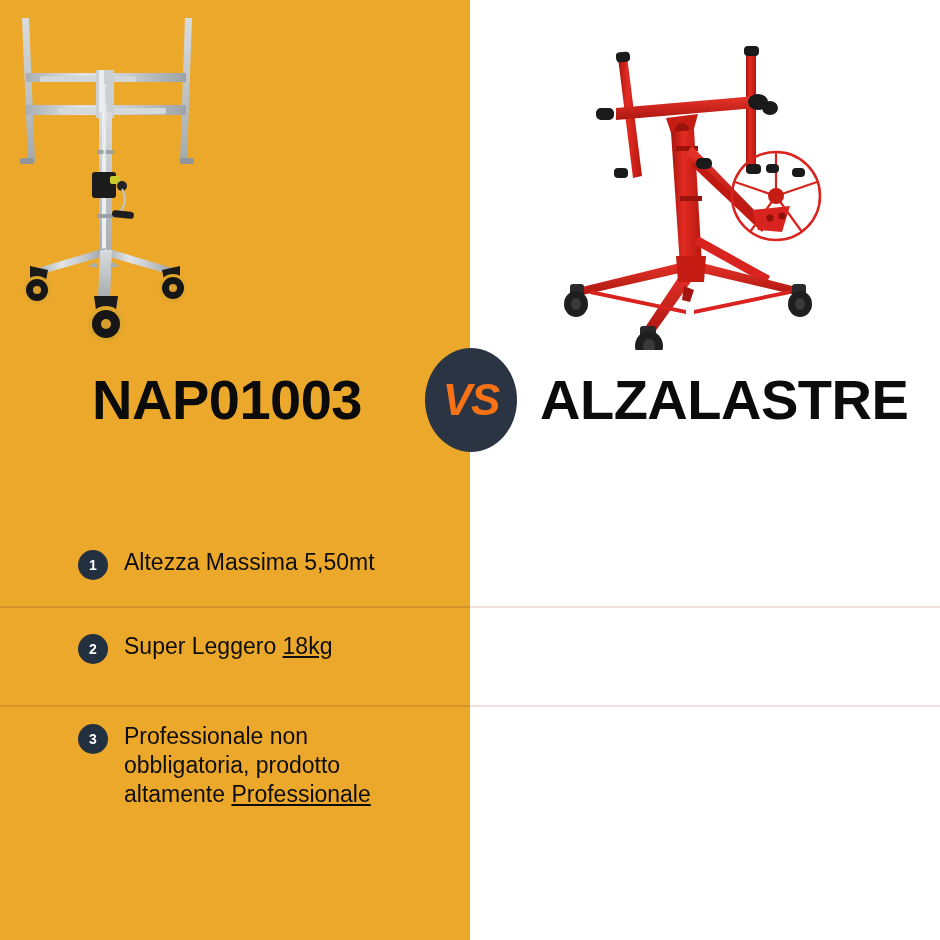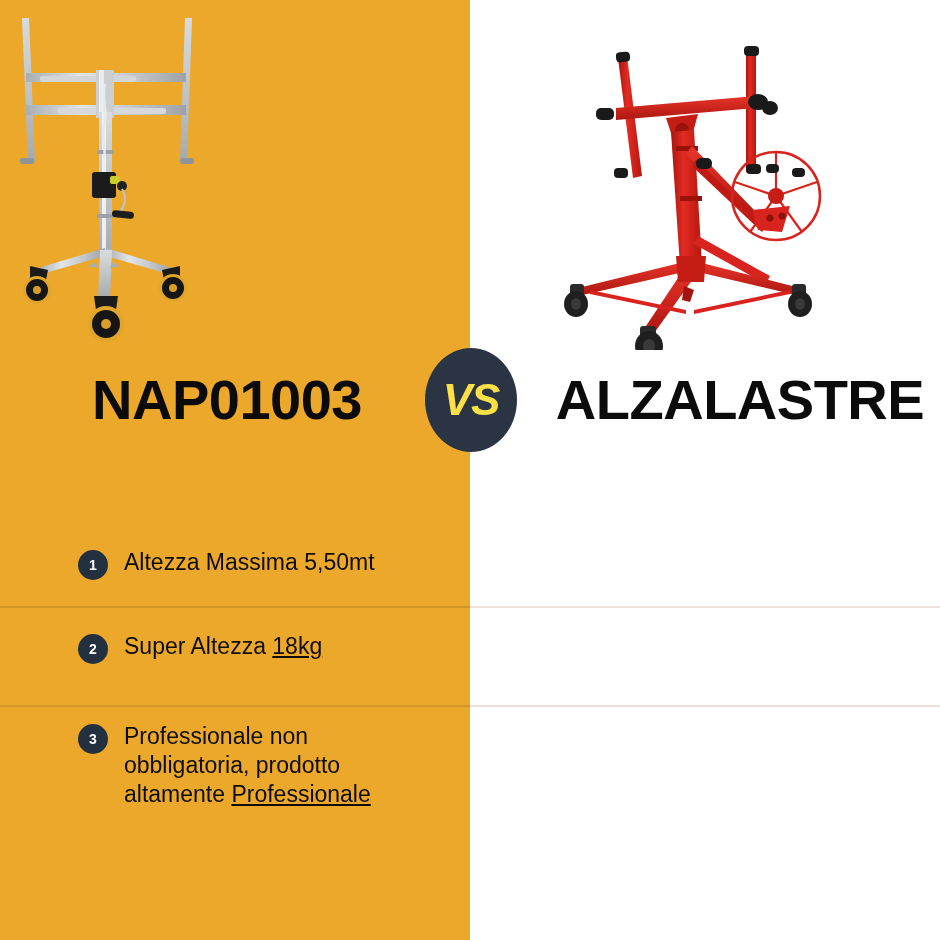--- a/index.html
+++ b/index.html
@@ -67,31 +67,31 @@
   .title-left {
     left: 0;
     width: 400px;
     text-align: right;
     padding-right: 38px;
     box-sizing: border-box;
   }
   .title-right {
     left: 540px;
     width: 400px;
-    text-align: center;
+    text-align: left;
   }
   .vs-badge {
     position: absolute;
     left: 425px;
     top: 348px;
     width: 92px;
     height: 104px;
     border-radius: 50%;
     background: #2B3443;
-    color: #fde047;
+    color: #f97316;
     font-size: 44px;
     font-weight: bold;
     font-style: italic;
     letter-spacing: -1px;
     display: flex;
     align-items: center;
     justify-content: center;
     z-index: 6;
   }
 
@@ -353,21 +353,21 @@
 
     <div class="feat-col feat-col-left col-left">
 
       <div class="feat-row row-1">
         <div class="num-badge">1</div>
         <div class="feat-text"><span>Altezza Massima 5,50mt</span></div>
       </div>
 
       <div class="feat-row row-2">
         <div class="num-badge">2</div>
-        <div class="feat-text"><span>Super Altezza </span><span class="u">18kg</span></div>
+        <div class="feat-text"><span>Super Leggero </span><span class="u">18kg</span></div>
       </div>
 
       <div class="feat-row row-3">
         <div class="num-badge">3</div>
         <div class="feat-text"><span>Professionale non obbligatoria, prodotto altamente </span><span class="u">Professionale</span></div>
       </div>
     </div>
 
     <div class="feat-col feat-col-right col-right">
 

